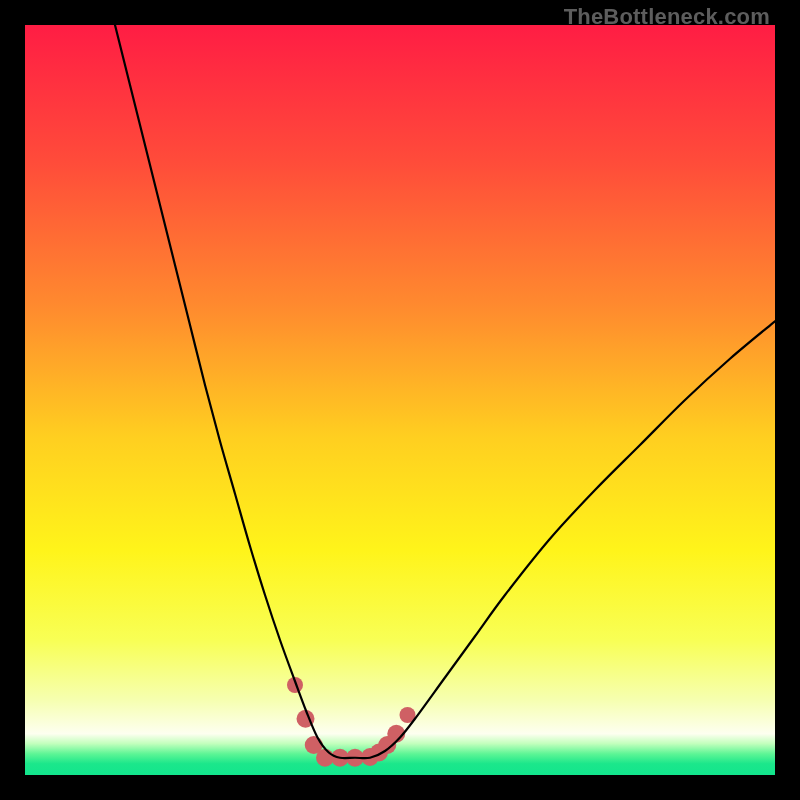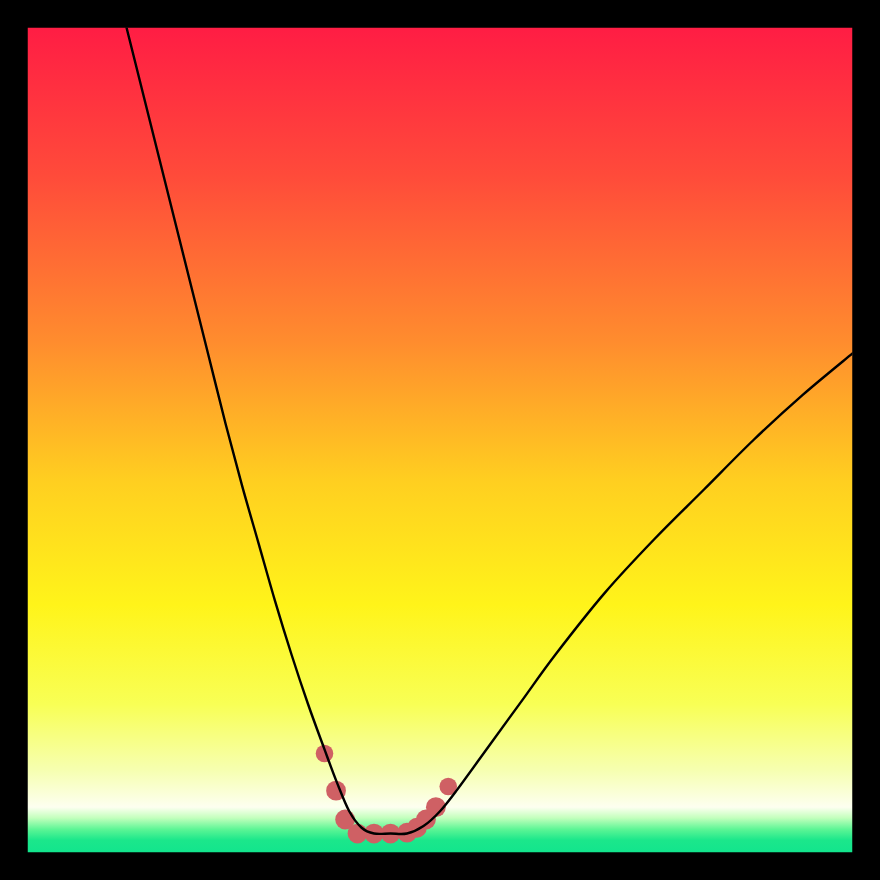--- a/index.html
+++ b/index.html
@@ -35,20 +35,21 @@
     pointer-events: none;
   }
   svg {
     display: block;
   }
 </style>
 </head>
 <body>
 
 <div class="frame">
+  <div class="watermark">TheBottleneck.com</div>
   <div class="plot-area">
     <svg id="chart-svg" width="750" height="750" viewBox="0 0 750 750">
       <defs>
         <linearGradient id="bg-grad" x1="0" y1="0" x2="0" y2="1">
             <stop offset="0.00%" stop-color="#ff1d44"></stop>
             <stop offset="18.00%" stop-color="#ff4b3a"></stop>
             <stop offset="38.00%" stop-color="#ff8c2e"></stop>
             <stop offset="55.00%" stop-color="#ffcf20"></stop>
             <stop offset="70.00%" stop-color="#fff41a"></stop>
             <stop offset="82.00%" stop-color="#f8ff55"></stop>

